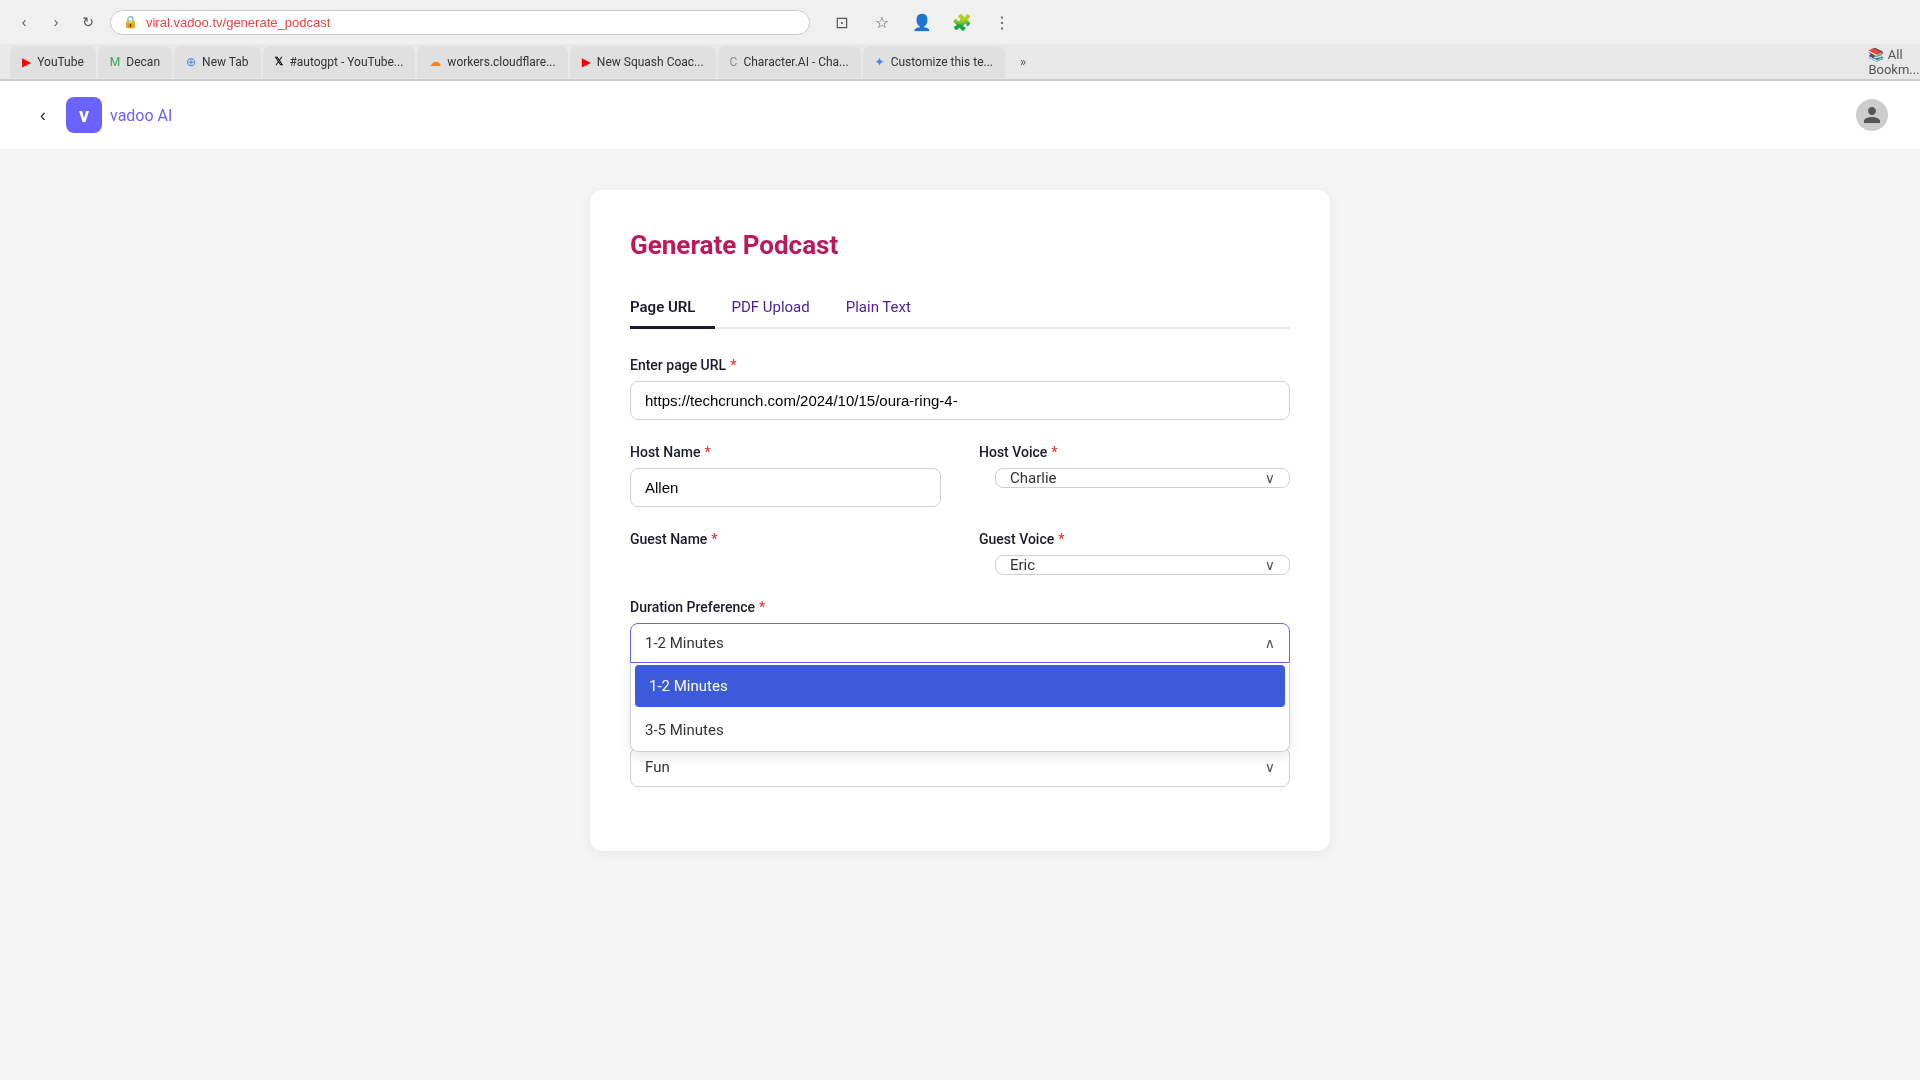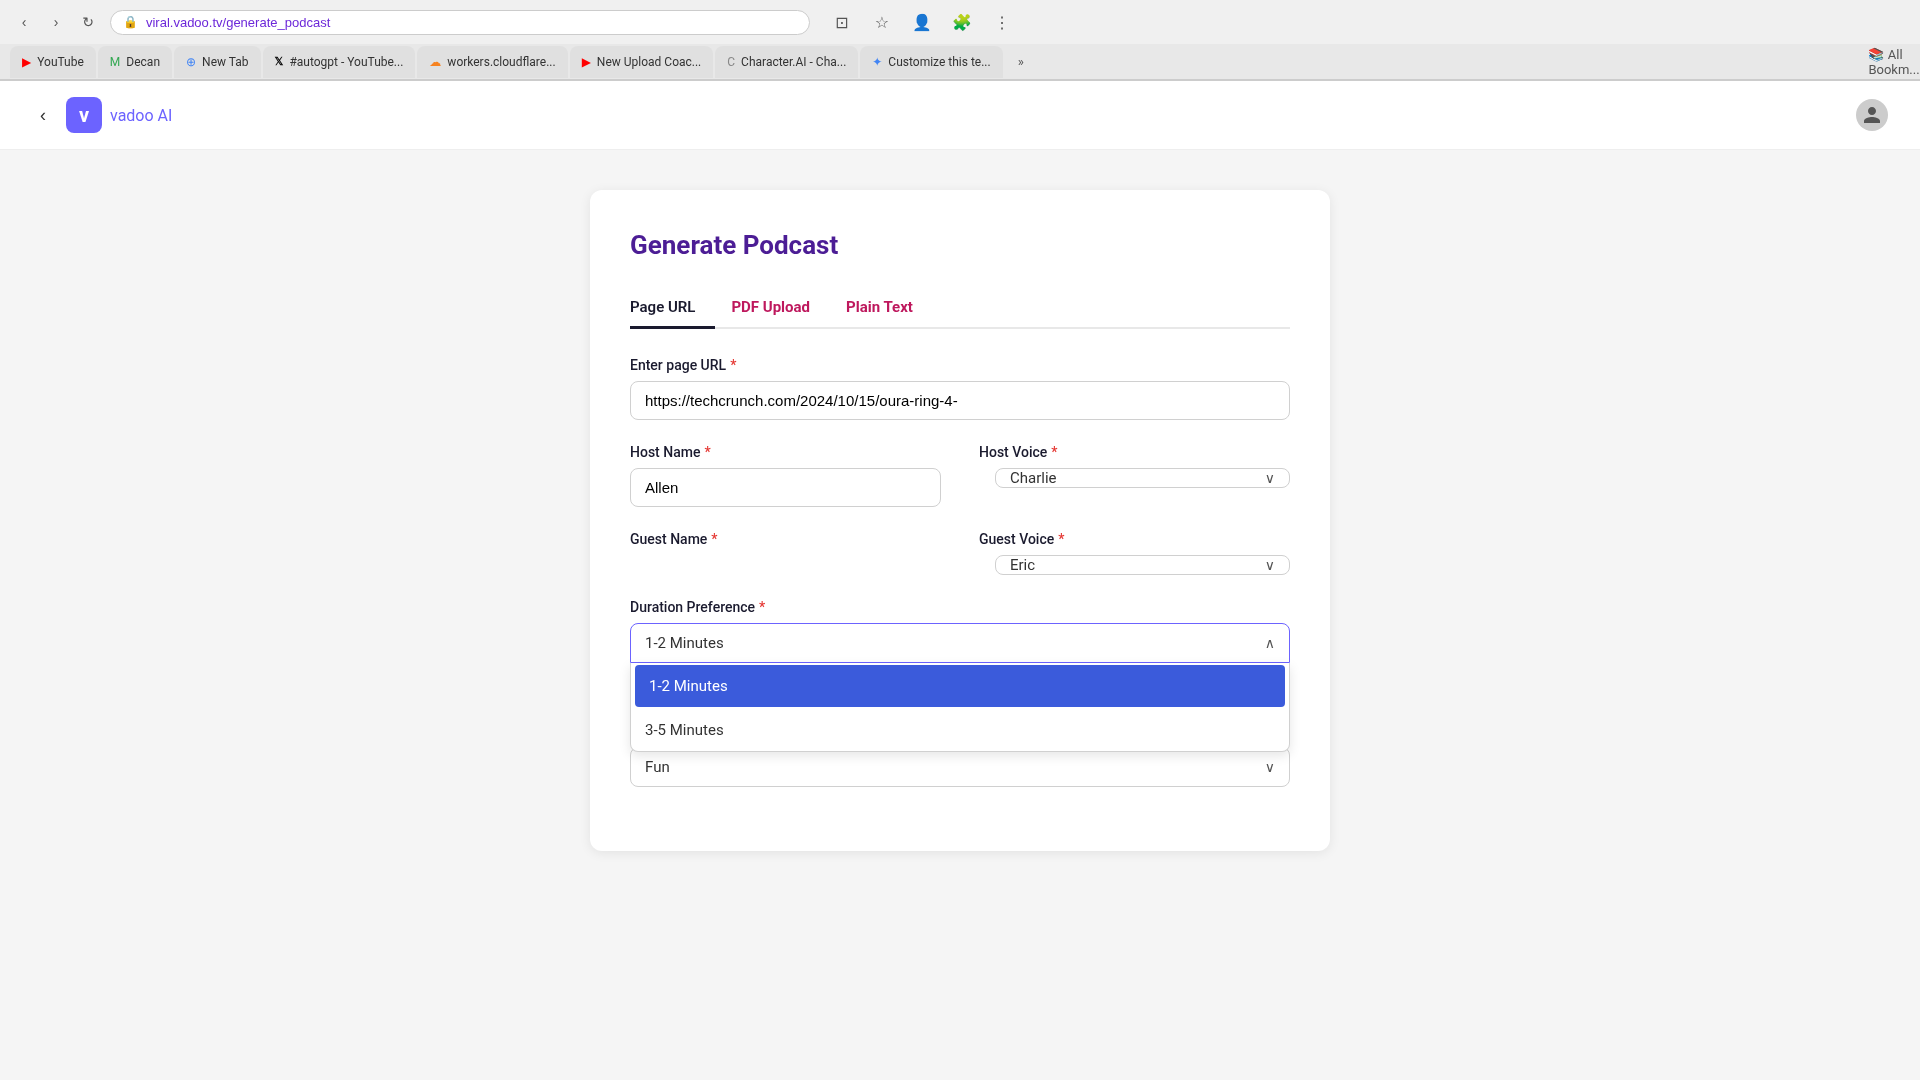--- a/index.html
+++ b/index.html
@@ -56,21 +56,21 @@
       border-radius: 20px;
       padding: 4px 12px;
       gap: 8px;
     }
 
     .address-bar input {
       border: none;
       outline: none;
       flex: 1;
       font-size: 13px;
-      color: #6d28d9;
+      color: #ef4444;
       background: transparent;
     }
 
     .browser-tabs {
       display: flex;
       align-items: center;
       padding: 0 10px;
       gap: 2px;
       background: #e8e8e8;
       border-bottom: 1px solid #ccc;
@@ -145,40 +145,40 @@
       background: white;
       border-radius: 12px;
       padding: 40px;
       width: 740px;
       box-shadow: 0 2px 12px rgba(0,0,0,0.08);
     }
 
     .page-title {
       font-size: 26px;
       font-weight: 700;
-      color: #4c1d95;
+      color: #be185d;
       margin-bottom: 28px;
     }
 
     
     .tabs-nav {
       display: flex;
       gap: 0;
       border-bottom: 2px solid #e8e8e8;
       margin-bottom: 28px;
     }
 
     .tab-nav-item {
       padding: 10px 20px 10px 0;
       font-size: 15px;
-      color: #be185d;
+      color: #4c1d95;
       cursor: pointer;
       border-bottom: 3px solid transparent;
       margin-bottom: -2px;
-      font-weight: 700;
+      font-weight: 400;
     }
 
     .tab-nav-item.active {
       color: #1a1a2e;
       font-weight: 600;
       border-bottom-color: #1a1a2e;
     }
 
     
     .form-group {
@@ -371,21 +371,21 @@
     <div class="tab">
       <span style="color:#000; font-size:11px; font-weight:bold;">𝕏</span>
       <span class="tab-label">#autogpt - YouTube...</span>
     </div>
     <div class="tab">
       <span style="color:#f6821f; font-size:12px;">☁</span>
       <span class="tab-label">workers.cloudflare...</span>
     </div>
     <div class="tab">
       <span style="color:#ff0000; font-size:12px;">▶</span>
-      <span class="tab-label">New Upload Coac...</span>
+      <span class="tab-label">New Squash Coac...</span>
     </div>
     <div class="tab">
       <span style="color:#888; font-size:12px;">C</span>
       <span class="tab-label">Character.AI - Cha...</span>
     </div>
     <div class="tab">
       <span style="color:#4285f4; font-size:12px;">✦</span>
       <span class="tab-label">Customize this te...</span>
     </div>
     <div class="toolbar-icon-btn" style="font-size:13px;">»</div>

